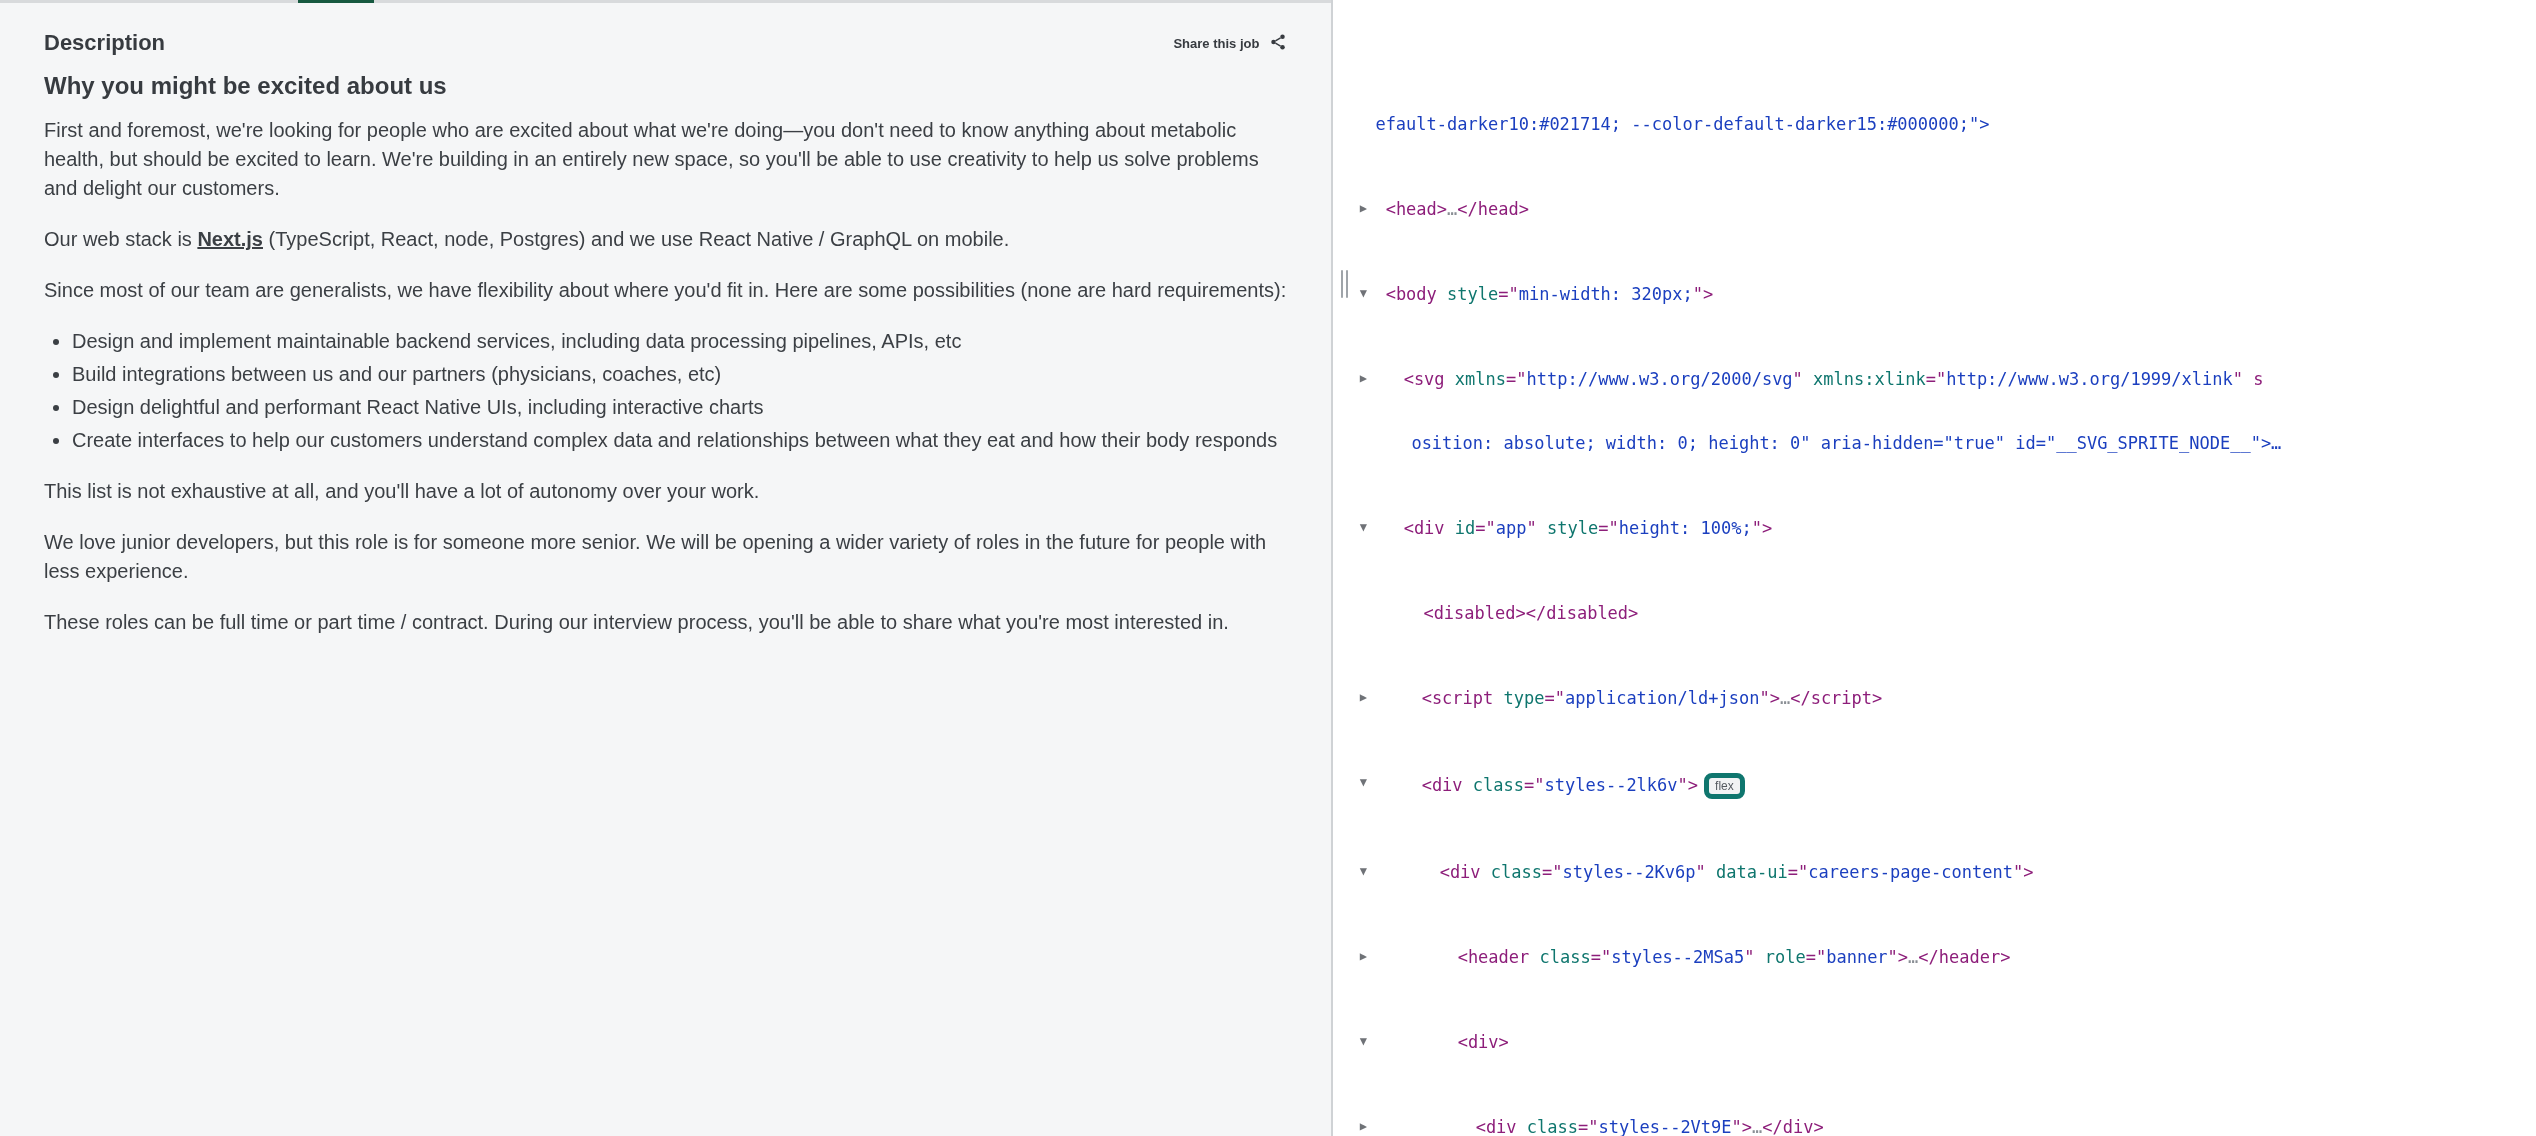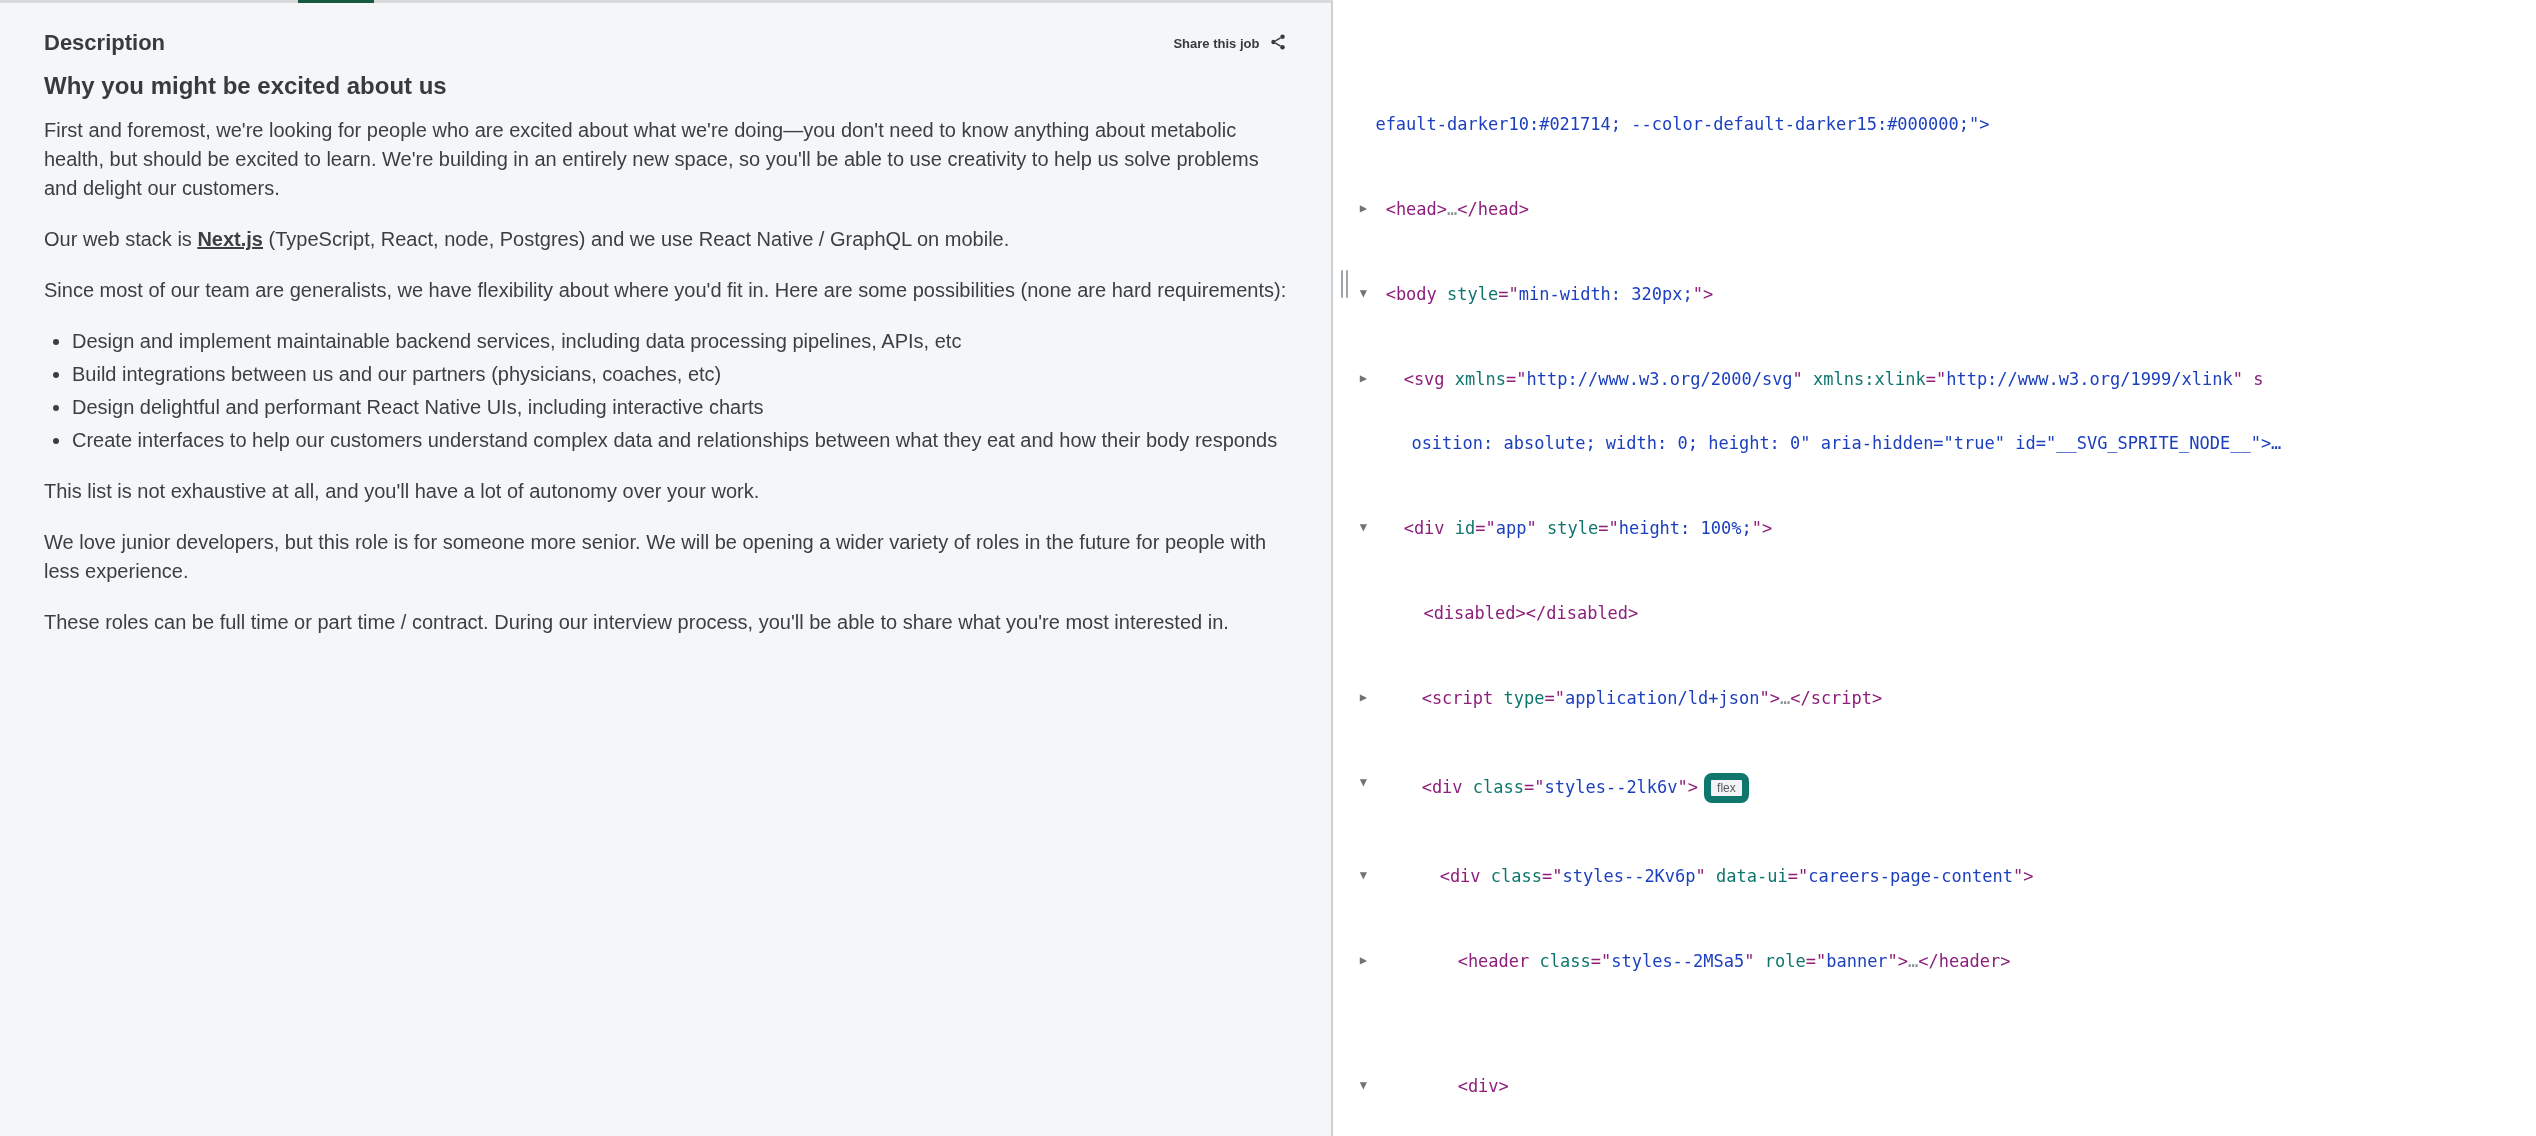--- a/index.html
+++ b/index.html
@@ -32,21 +32,21 @@
   .tree { padding-top: 2px; white-space: pre; }
   .row { position: relative; padding-left: 18px; }
   .arrow { position: absolute; left: 0; top: 2px; width: 12px; text-align: center; color: #6f7277; font-size: 12px; user-select: none; cursor: pointer; }
   .arrow.open::before { content: "▼"; }
   .arrow.closed::before { content: "▶"; }
   .indent { display: inline-block; }
   .tag { color: #8d1e7a; }
   .attr-name { color: #0f766e; }
   .attr-val { color: #1b3fbf; }
   .dim { color: #8a8f95; }
-  .badge { display: inline-block; font-size: 12px; padding: 0 6px; line-height: 16px; border: 7px solid #0f766e; border-radius: 8px; color: #555a60; background: #f2f3f4; margin-left: 6px; vertical-align: 1px; font-family: -apple-system, sans-serif; }
+  .badge { display: inline-block; font-size: 12px; padding: 0 6px; line-height: 16px; border: 5px solid #0f766e; border-radius: 8px; color: #555a60; background: #f2f3f4; margin-left: 6px; vertical-align: 1px; font-family: -apple-system, sans-serif; }
 </style>
 </head>
 <body>
 
 <div class="left-pane">
   <div class="left-scroll-shadow"></div>
   <div class="top-tab-indicator"></div>
   <div class="left-content">
     <div class="desc-header">
       <h4>Description</h4>
@@ -104,21 +104,21 @@
     <div class="row" style="padding-left:66px;"><span class="tag">&lt;disabled&gt;&lt;/disabled&gt;</span></div>
 
     <div class="row" style="padding-left:54px;"><span class="arrow closed"></span><span class="indent"> </span><span class="tag">&lt;script </span><span class="attr-name">type</span><span class="tag">="</span><span class="attr-val">application/ld+json</span><span class="tag">"&gt;</span><span class="dim">…</span><span class="tag">&lt;/script&gt;</span></div>
 
     <div class="row" style="padding-left:54px;"><span class="arrow open"></span><span class="indent"> </span><span class="tag">&lt;div </span><span class="attr-name">class</span><span class="tag">="</span><span class="attr-val">styles--2lk6v</span><span class="tag">"&gt;</span><span class="badge">flex</span></div>
 
     <div class="row" style="padding-left:72px;"><span class="arrow open"></span><span class="indent"> </span><span class="tag">&lt;div </span><span class="attr-name">class</span><span class="tag">="</span><span class="attr-val">styles--2Kv6p</span><span class="tag">" </span><span class="attr-name">data-ui</span><span class="tag">="</span><span class="attr-val">careers-page-content</span><span class="tag">"&gt;</span></div>
 
     <div class="row" style="padding-left:90px;"><span class="arrow closed"></span><span class="indent"> </span><span class="tag">&lt;header </span><span class="attr-name">class</span><span class="tag">="</span><span class="attr-val">styles--2MSa5</span><span class="tag">" </span><span class="attr-name">role</span><span class="tag">="</span><span class="attr-val">banner</span><span class="tag">"&gt;</span><span class="dim">…</span><span class="tag">&lt;/header&gt;</span></div>
 
-    <div class="row" style="padding-left:90px;margin-top:40px;"><span class="arrow open"></span><span class="indent"> </span><span class="tag">&lt;div&gt;</span></div>
+    <div class="row" style="padding-left:90px;"><span class="arrow open"></span><span class="indent"> </span><span class="tag">&lt;div&gt;</span></div>
 
     <div class="row" style="padding-left:108px;"><span class="arrow closed"></span><span class="indent"> </span><span class="tag">&lt;div </span><span class="attr-name">class</span><span class="tag">="</span><span class="attr-val">styles--2Vt9E</span><span class="tag">"&gt;</span><span class="dim">…</span><span class="tag">&lt;/div&gt;</span></div>
 
     
 
     
 
     
 
     

